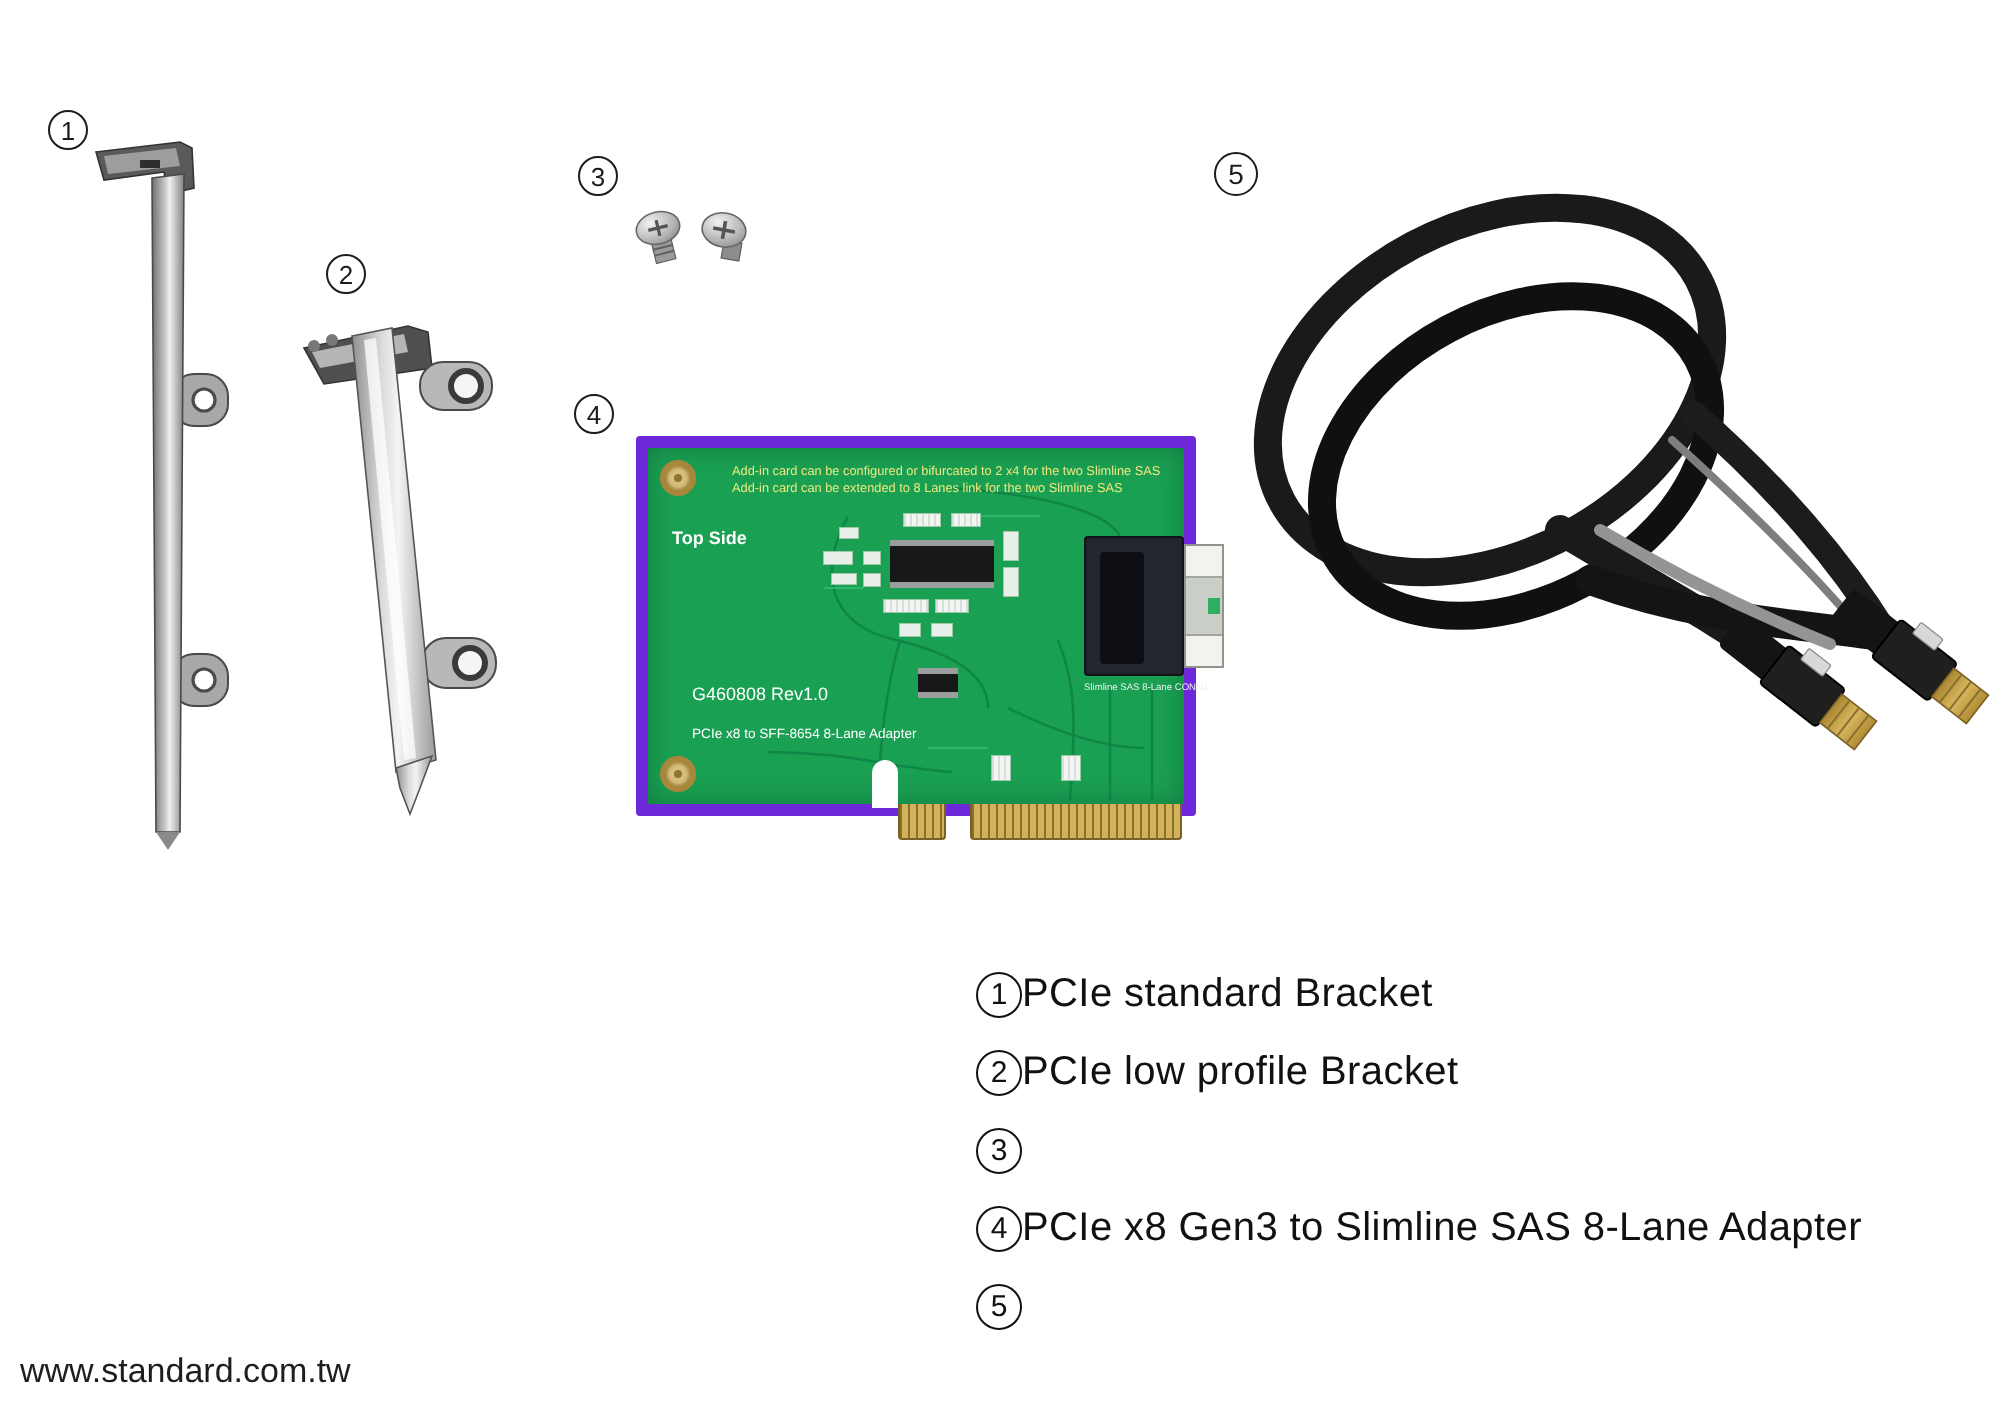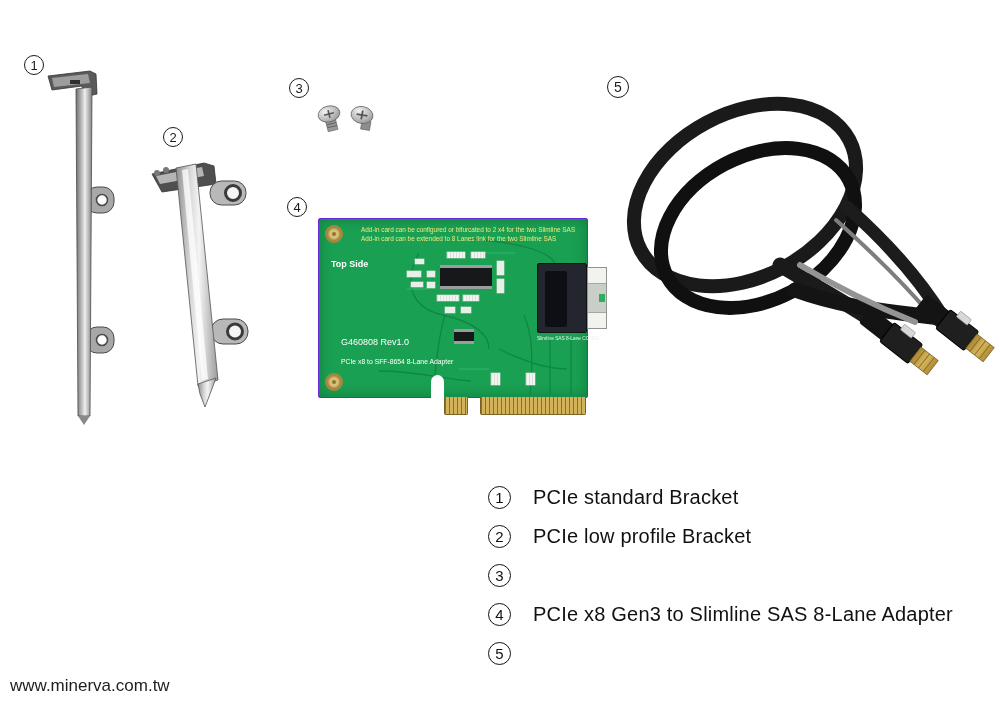--- a/index.html
+++ b/index.html
@@ -9,28 +9,28 @@
   
   .callout{position:absolute;width:20px;height:20px;border:1.6px solid #1c1c1c;border-radius:50%;
     display:flex;align-items:center;justify-content:center;font-size:13px;color:#1c1c1c;box-sizing:border-box;}
   .callout.big{width:22px;height:22px;font-size:14px;}
 
   
   .parts-list{position:absolute;left:488px;top:486px;}
   .part-row{display:flex;align-items:center;margin-bottom:16px;height:23px;}
   .num-badge{width:23px;height:23px;border:1.8px solid #111;border-radius:50%;box-sizing:border-box;
     display:flex;align-items:center;justify-content:center;font-size:15px;color:#111;flex:0 0 auto;}
-  .part-label{margin-left:22px;font-size:20px;color:#111;white-space:nowrap;letter-spacing:.2px;}
+  .part-label{margin-left:0;font-size:20px;color:#111;white-space:nowrap;letter-spacing:.2px;}
 
   
   .watermark{position:absolute;left:10px;top:676px;font-size:17px;color:#1e1e1e;}
 
   
   .pcb{position:absolute;left:318px;top:218px;width:268px;height:178px;background:#1aa053;
-    border:1px solid #6d28d9;border-radius:2px;box-shadow:inset 0 0 14px rgba(0,60,25,.35);}
+    border:6px solid #6d28d9;border-radius:2px;box-shadow:inset 0 0 14px rgba(0,60,25,.35);}
   .pcb-traces{position:absolute;left:0;top:0;}
   .mount-hole{position:absolute;width:18px;height:18px;border-radius:50%;background:#d9c07a;
     border:3px solid #a8873b;box-sizing:border-box;box-shadow:inset 0 0 2px #6e5720;}
   .mount-hole .inner{position:absolute;left:4px;top:4px;width:4px;height:4px;border-radius:50%;background:#8f7433;}
   .pcb-warning{position:absolute;left:42px;top:7px;width:290px;font-size:8px;line-height:11px;
     transform:scale(.8);transform-origin:0 0;color:#efe87f;white-space:nowrap;}
   .pcb-topside{position:absolute;left:12px;top:40px;font-size:9px;font-weight:bold;color:#fff;}
   .pcb-model{position:absolute;left:22px;top:118px;font-size:9px;color:#fff;}
   .pcb-desc{position:absolute;left:22px;top:139px;font-size:8px;transform:scale(.85);transform-origin:0 0;color:#fff;white-space:nowrap;}
   .ic{position:absolute;background:#17181a;border-left:2px solid #66686b;border-right:2px solid #66686b;box-sizing:border-box;}
@@ -264,14 +264,14 @@
     </div>
     <div class="part-row">
       <span class="num-badge">4</span>
       <span class="part-label">PCIe x8 Gen3 to Slimline SAS 8-Lane Adapter</span>
     </div>
     <div class="part-row">
       <span class="num-badge">5</span>
     </div>
   </div>
 
-  <div class="watermark">www.minerva.com.tw</div>
+  <div class="watermark">www.standard.com.tw</div>
 </div>
 
 </body></html>

